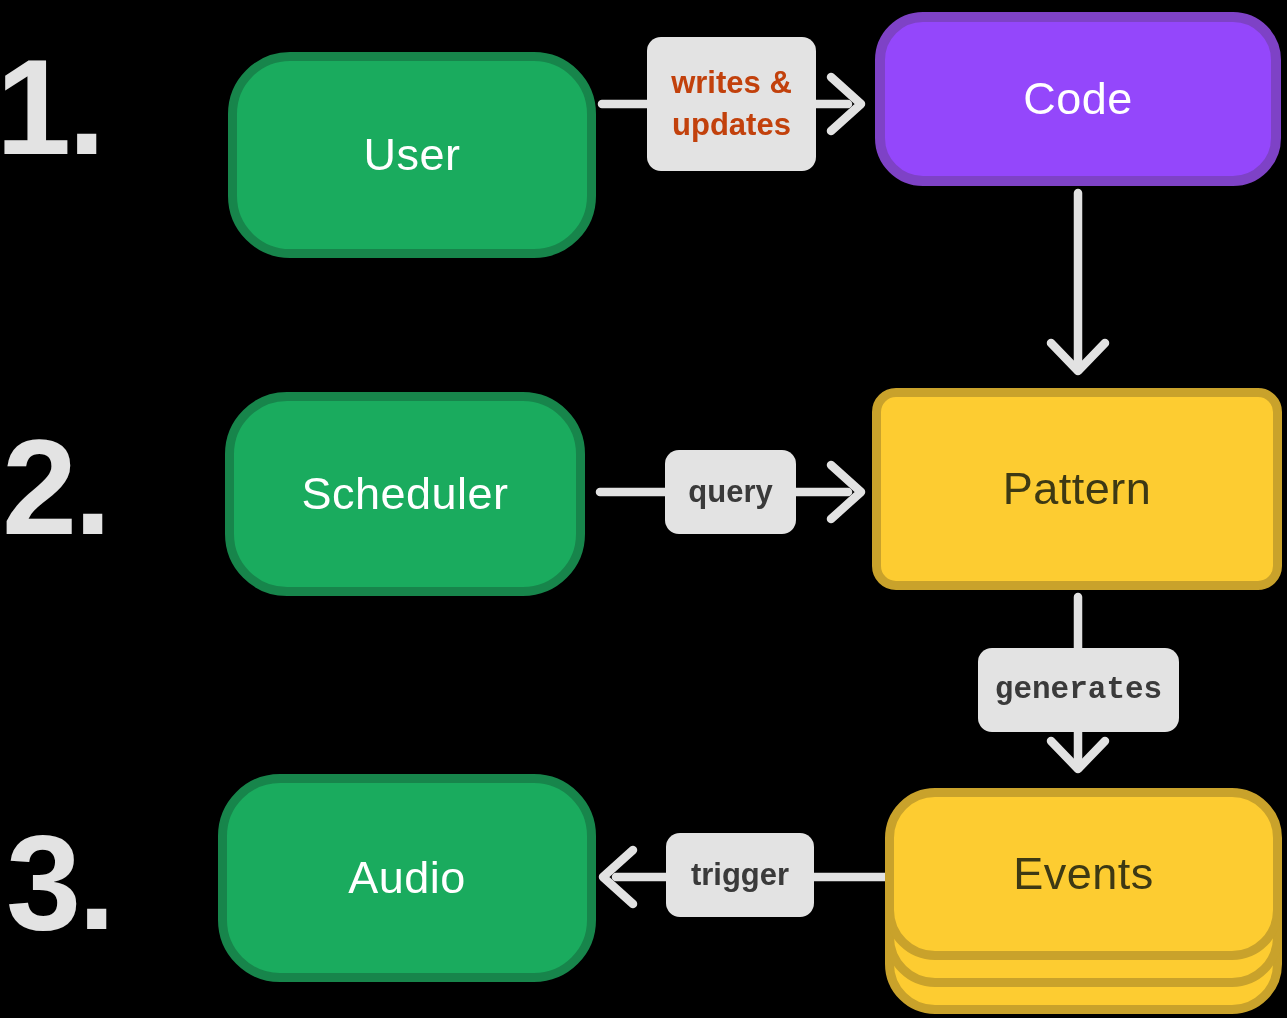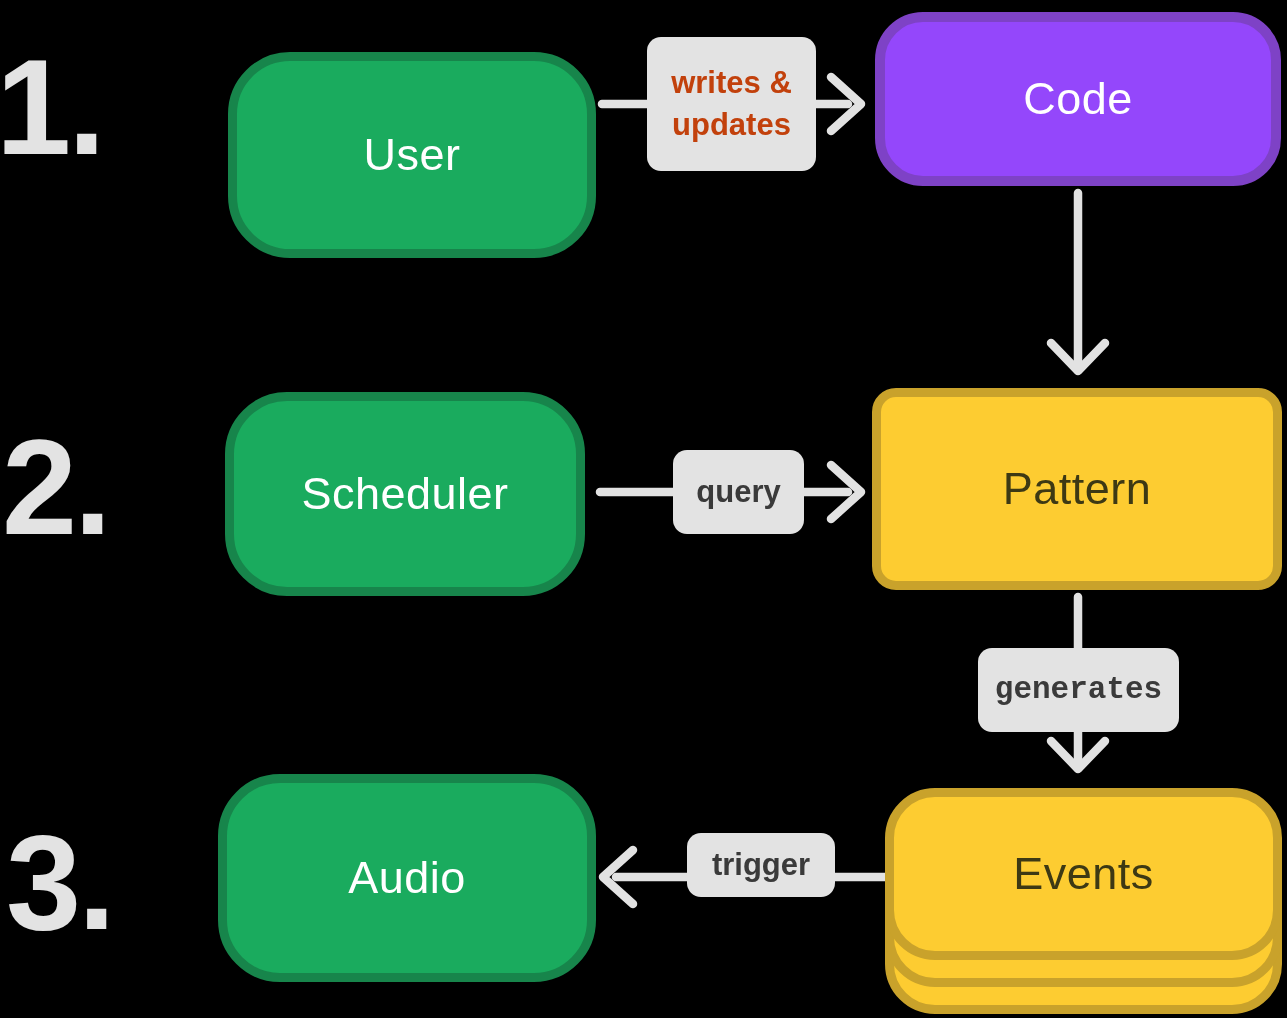--- a/index.html
+++ b/index.html
@@ -59,21 +59,21 @@
     border-radius: 14px;
     font-size: 31px;
     font-weight: 700;
     text-align: center;
     line-height: 1.35;
   }
   .el-writes    { left: 647px; top: 37px;  width: 169px; height: 134px; }
   .el-transpile { left: 940px; top: 249px; width: 277px; height: 84px; }
   .el-query     { left: 665px; top: 450px; width: 131px; height: 84px; }
   .el-generates { left: 978px; top: 648px; width: 201px; height: 84px; font-family: Liberation Mono, monospace; }
-  .el-trigger   { left: 666px; top: 833px; width: 148px; height: 64px; margin-left: 21px; }
+  .el-trigger   { left: 666px; top: 833px; width: 148px; height: 84px; }
 </style>
 </head>
 <body>
 
 <div class="canvas" style="background: rgb(0, 0, 0);">
 
   <div class="step-num" style="left: -4px; top: 40px; color: rgb(227, 227, 227);">1.</div>
   <div class="step-num" style="left: 2px; top: 420px; color: rgb(227, 227, 227);">2.</div>
   <div class="step-num" style="left: 6px; top: 815px; color: rgb(227, 227, 227);">3.</div>
 
@@ -110,17 +110,17 @@
     <span class="node-label">Audio</span>
   </div>
 
   <div class="node events-card events-back-2" style="background: rgb(253, 204, 49); border-color: rgb(201, 162, 43); color: rgb(61, 57, 20);"></div>
   <div class="node events-card events-back-1" style="background: rgb(253, 204, 49); border-color: rgb(201, 162, 43); color: rgb(61, 57, 20);"></div>
   <div class="node events-card events-front" style="background: rgb(253, 204, 49); border-color: rgb(201, 162, 43); color: rgb(61, 57, 20);">
     <span class="node-label">Events</span>
   </div>
 
   <div class="edge-label el-writes" style="background: rgb(227, 227, 227); color: #c2410c;">writes &amp; updates</div>
-  <div class="edge-label el-query" style="background: rgb(227, 227, 227); color: rgb(58, 58, 58); margin-left: 8px;">query</div>
+  <div class="edge-label el-query" style="background: rgb(227, 227, 227); color: rgb(58, 58, 58);">query</div>
   <div class="edge-label el-generates" style="background: rgb(227, 227, 227); color: rgb(58, 58, 58);">generates</div>
   <div class="edge-label el-trigger" style="background: rgb(227, 227, 227); color: rgb(58, 58, 58);">trigger</div>
 
 </div>
 
 </body></html>

